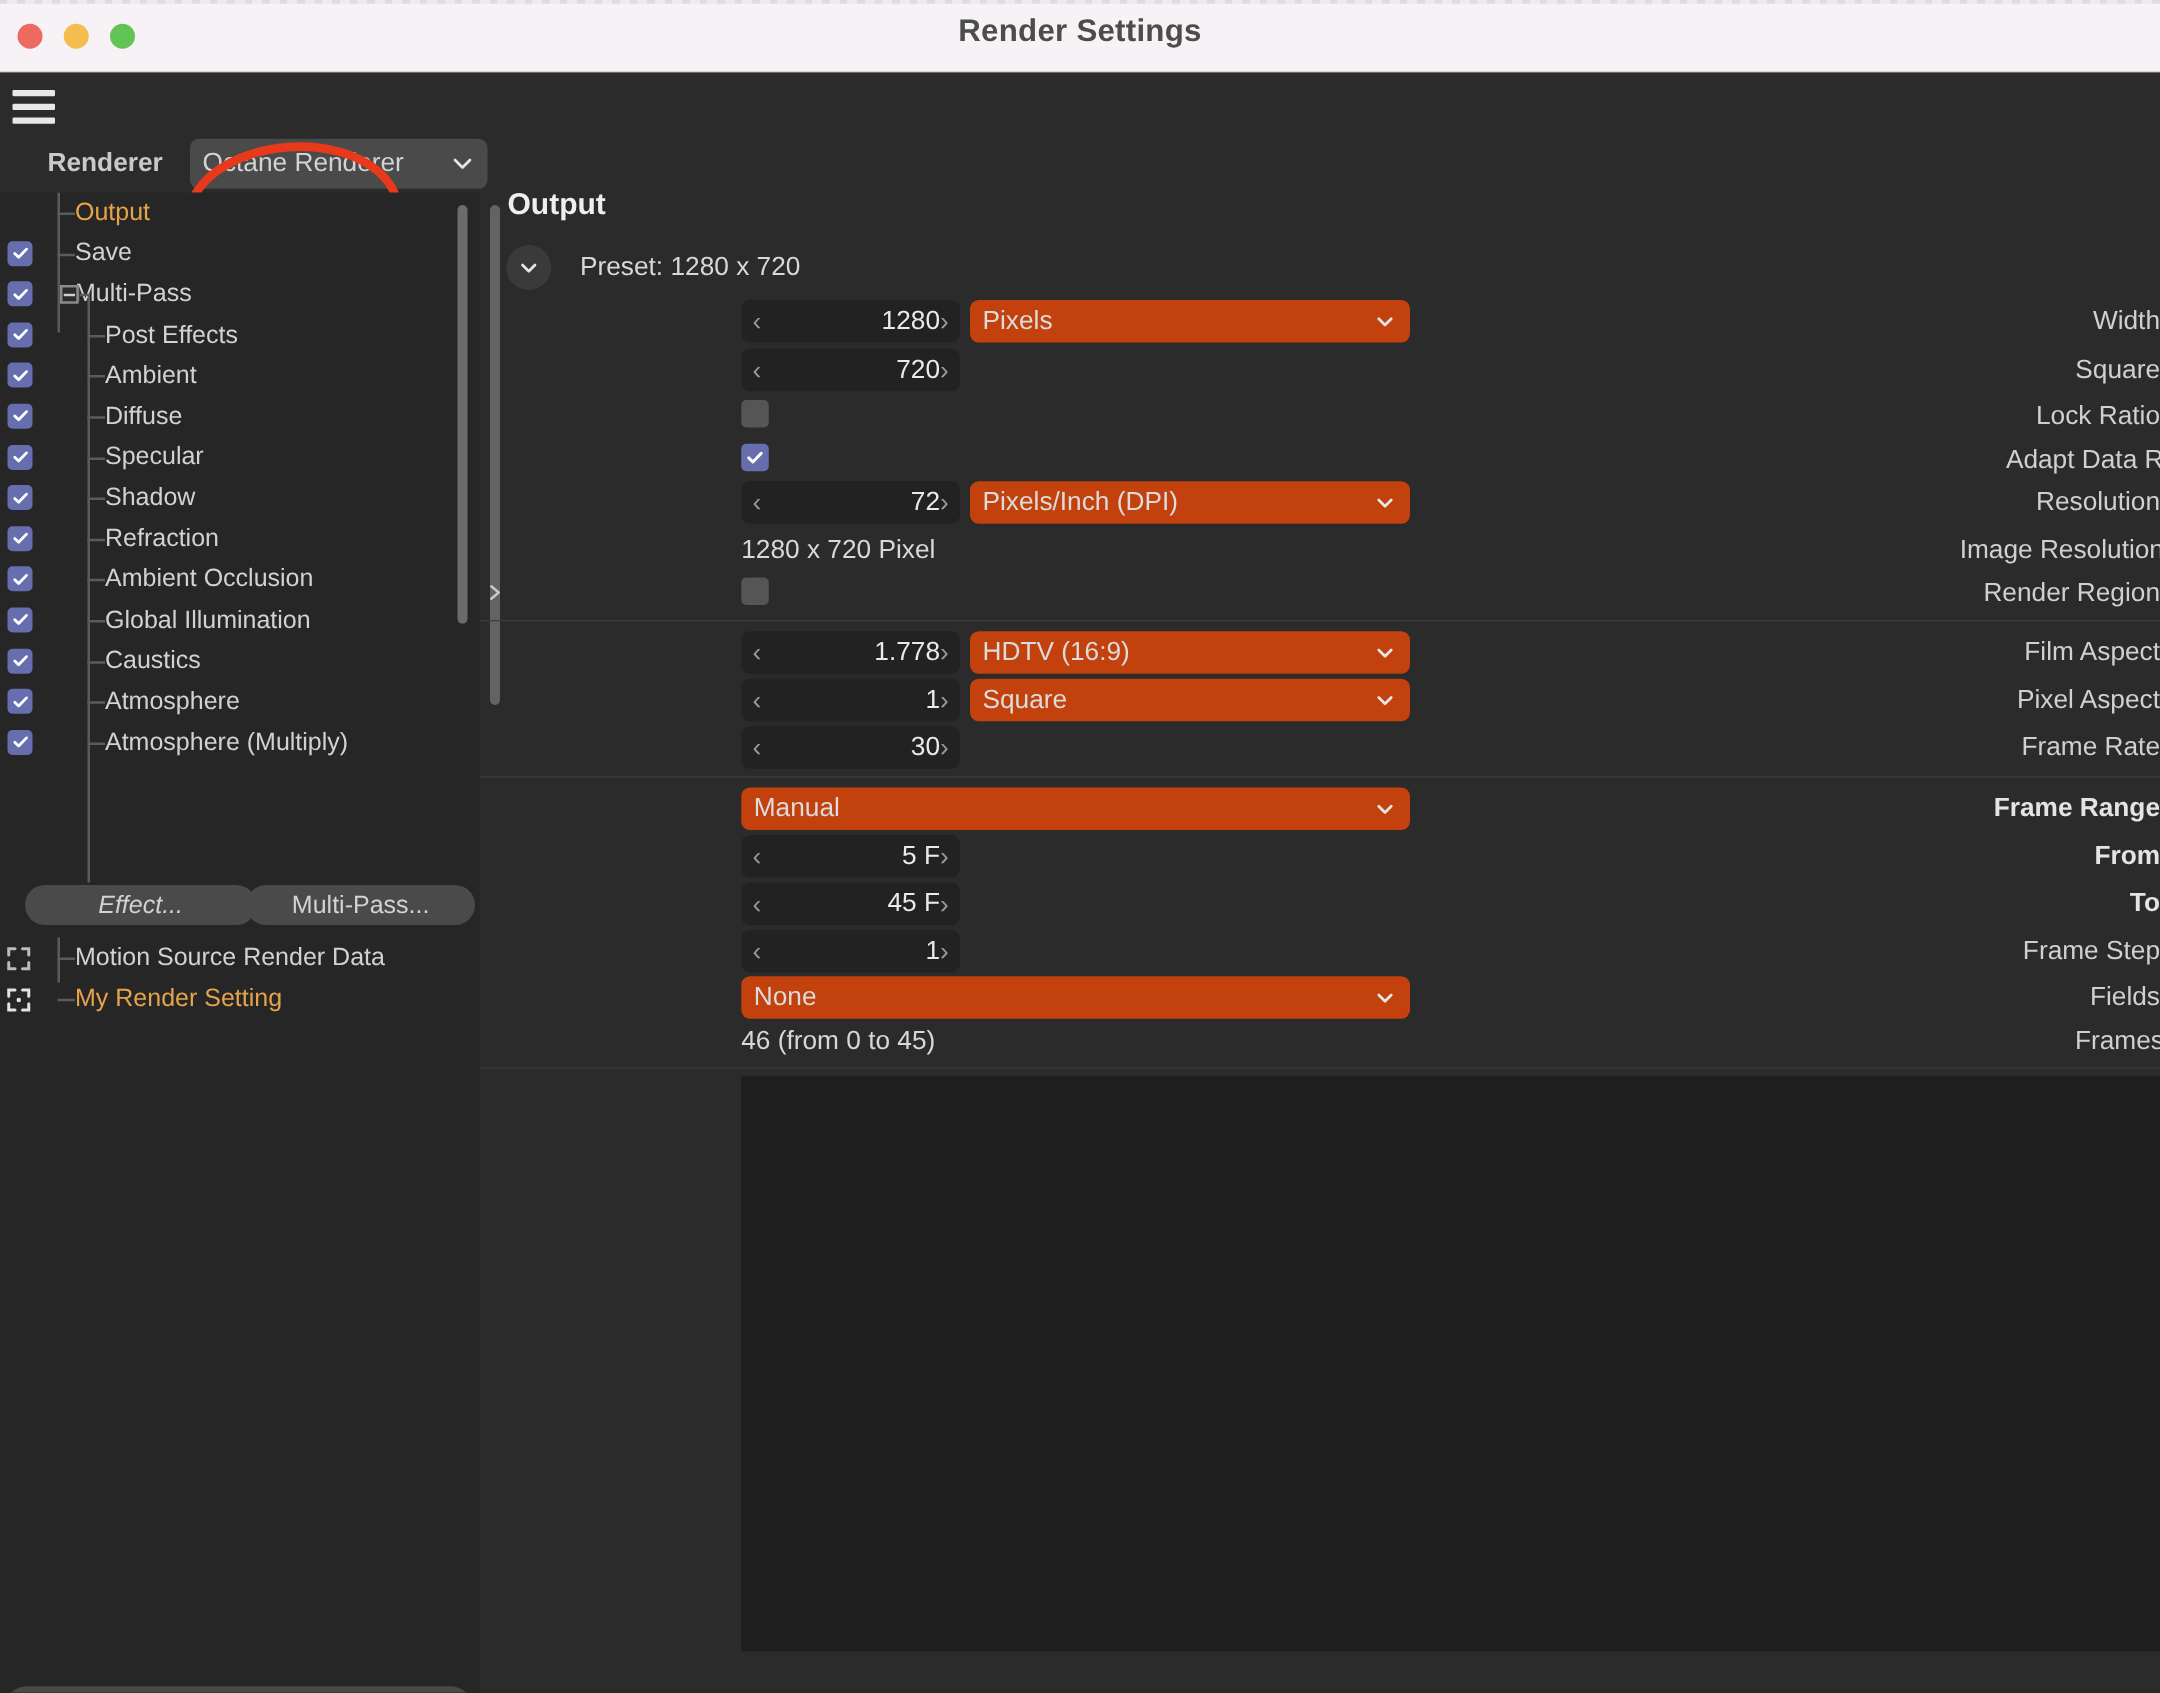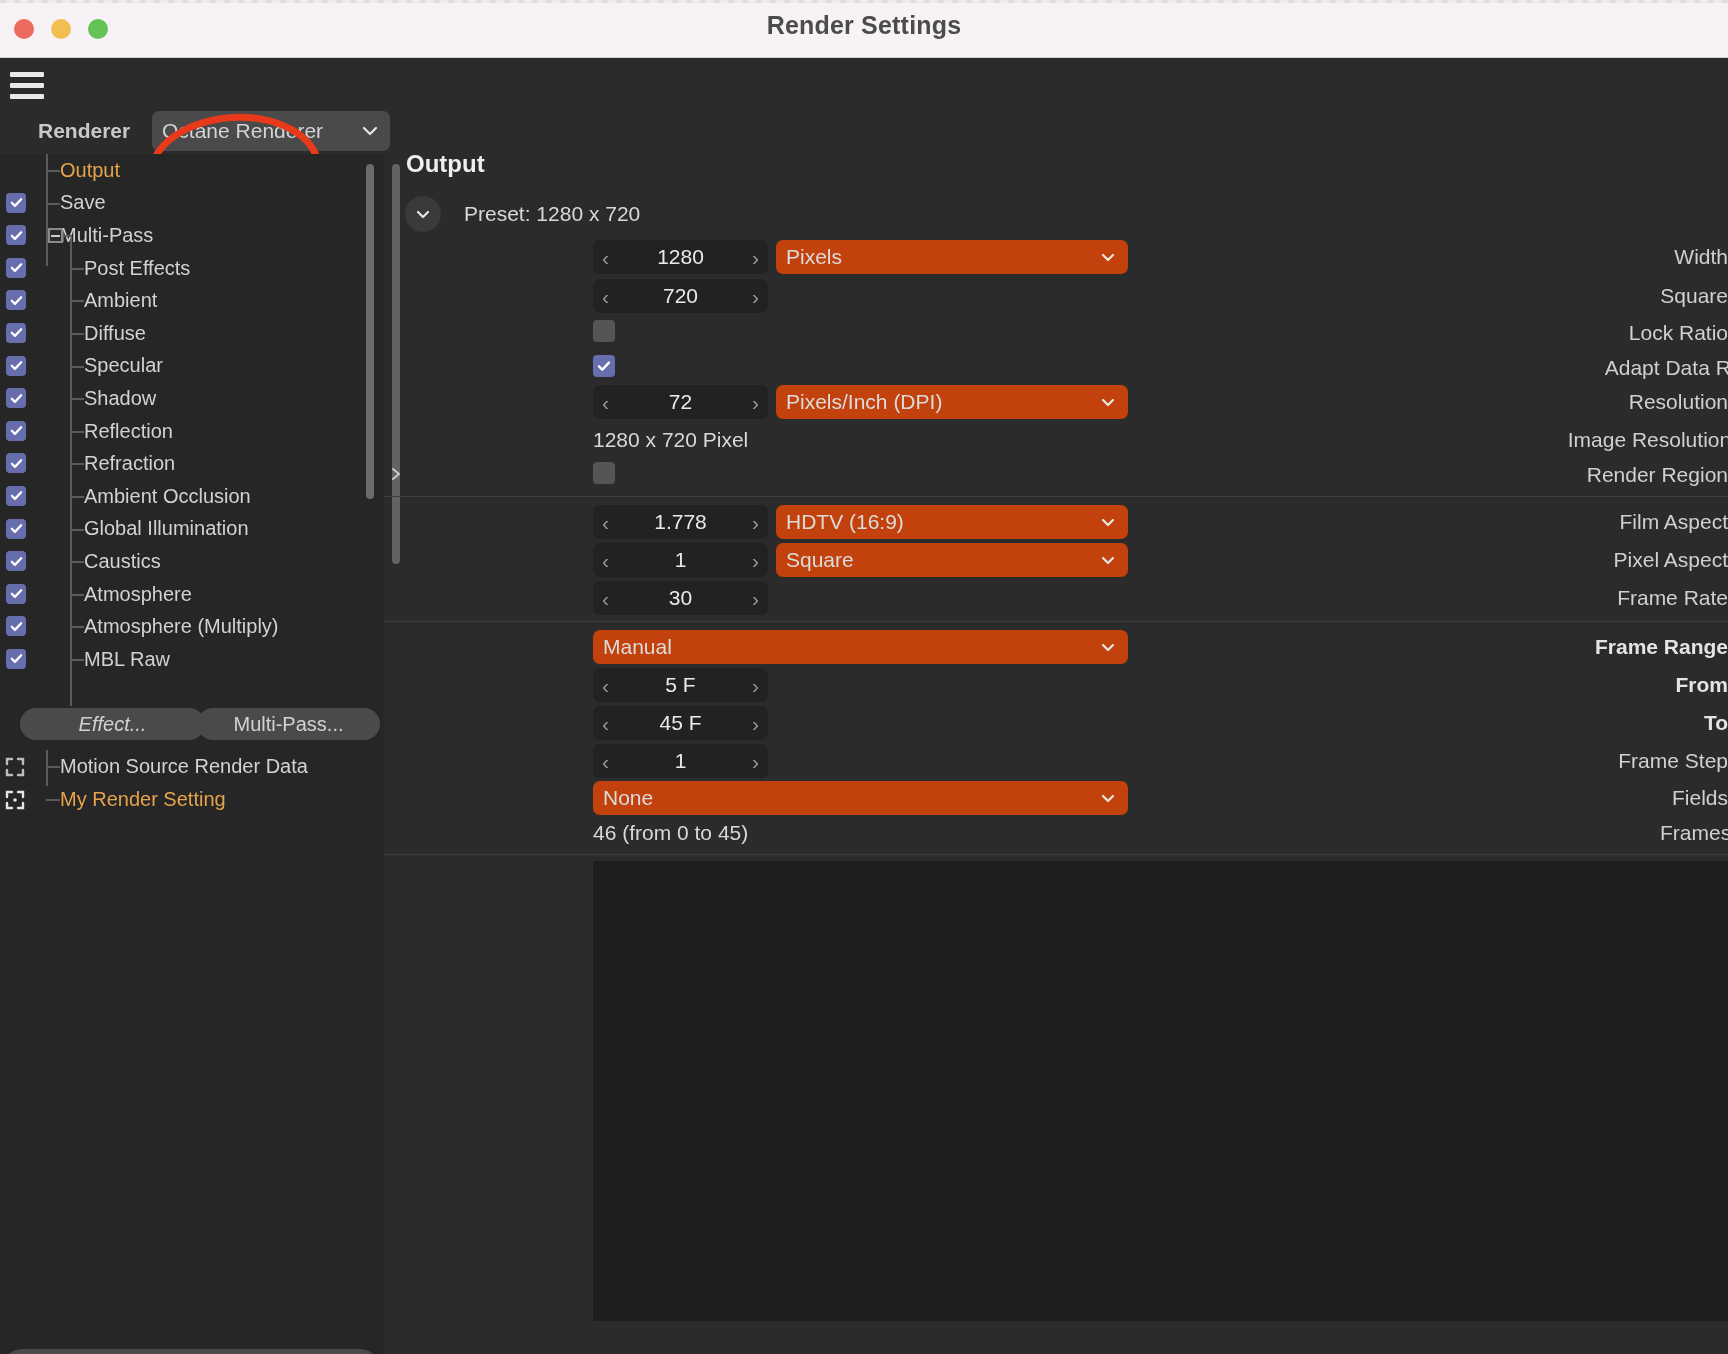--- a/index.html
+++ b/index.html
@@ -165,21 +165,21 @@
   }
   .row-label.bold { font-weight: bold; color: #e4e4e4; }
   .row-label.wide { width: 412px; }
 
   .spinner {
     position: absolute; left: 209px; width: 175px; height: 34px;
     background: #222222; border-radius: 7px;
     display: flex; align-items: center; justify-content: space-between;
     padding: 0 9px;
   }
-  .spinner .num { flex: 1; text-align: center; font-size: 21px; color: #eaeaea; }
+  .spinner .num { flex: 1; text-align: right; font-size: 21px; color: #eaeaea; }
   .arr { font-size: 21px; color: #9a9a9a; line-height: 1; }
 
   .dropdown {
     position: absolute; height: 34px; background: #c2410c; border-radius: 7px;
     display: flex; align-items: center; padding: 0 10px;
   }
   .dropdown .val { flex: 1; font-size: 21px; color: #dcdcdc; }
 
   .dd-unit  { left: 392px; width: 352px; }
   .dd-wide  { left: 209px; width: 535px; }
@@ -320,29 +320,20 @@
               <div class="hline" style="left: 70px; top: 16px; width: 14px;"></div>
               <div class="tree-label" style="margin-left: 84px;">Shadow</div>
             </div>
             <div class="tree-row" style="height: 32.6px;">
               <div class="cb" style="top: 6px;">
                 <svg width="15" height="15" viewBox="0 0 16 16">
                   <path d="M3 8.3 L6.3 11.6 L13 4.6" fill="none" stroke="#fff" stroke-width="2.4" stroke-linecap="round" stroke-linejoin="round"></path>
                 </svg>
               </div>
               <div class="hline" style="left: 70px; top: 16px; width: 14px;"></div>
-              <div class="tree-label" style="margin-left: 84px;">Reflection</div>
-            </div>
-            <div class="tree-row" style="height: 32.6px;">
-              <div class="cb" style="top: 6px;">
-                <svg width="15" height="15" viewBox="0 0 16 16">
-                  <path d="M3 8.3 L6.3 11.6 L13 4.6" fill="none" stroke="#fff" stroke-width="2.4" stroke-linecap="round" stroke-linejoin="round"></path>
-                </svg>
-              </div>
-              <div class="hline" style="left: 70px; top: 16px; width: 14px;"></div>
               <div class="tree-label" style="margin-left: 84px; text-align: right;">Refraction</div>
             </div>
             <div class="tree-row" style="height: 32.6px;">
               <div class="cb" style="top: 6px;">
                 <svg width="15" height="15" viewBox="0 0 16 16">
                   <path d="M3 8.3 L6.3 11.6 L13 4.6" fill="none" stroke="#fff" stroke-width="2.4" stroke-linecap="round" stroke-linejoin="round"></path>
                 </svg>
               </div>
               <div class="hline" style="left: 70px; top: 16px; width: 14px;"></div>
               <div class="tree-label" style="margin-left: 84px;">Ambient Occlusion</div>
@@ -375,29 +366,20 @@
               <div class="tree-label" style="margin-left: 84px;">Atmosphere</div>
             </div>
             <div class="tree-row" style="height: 32.6px;">
               <div class="cb" style="top: 6px;">
                 <svg width="15" height="15" viewBox="0 0 16 16">
                   <path d="M3 8.3 L6.3 11.6 L13 4.6" fill="none" stroke="#fff" stroke-width="2.4" stroke-linecap="round" stroke-linejoin="round"></path>
                 </svg>
               </div>
               <div class="hline" style="left: 70px; top: 16px; width: 14px;"></div>
               <div class="tree-label" style="margin-left: 84px;">Atmosphere (Multiply)</div>
-            </div>
-            <div class="tree-row" style="height: 32.6px;">
-              <div class="cb" style="top: 6px;">
-                <svg width="15" height="15" viewBox="0 0 16 16">
-                  <path d="M3 8.3 L6.3 11.6 L13 4.6" fill="none" stroke="#fff" stroke-width="2.4" stroke-linecap="round" stroke-linejoin="round"></path>
-                </svg>
-              </div>
-              <div class="hline" style="left: 70px; top: 16px; width: 14px;"></div>
-              <div class="tree-label" style="margin-left: 84px;">MBL Raw</div>
             </div>
           </div>
       </div>
 
       <div class="tree-scrollbar"></div>
 
       <div class="tree-btn-row">
         <div class="pill-btn btn-effect">Effect...</div>
         <div class="pill-btn btn-multipass">Multi-Pass...</div>
       </div>

